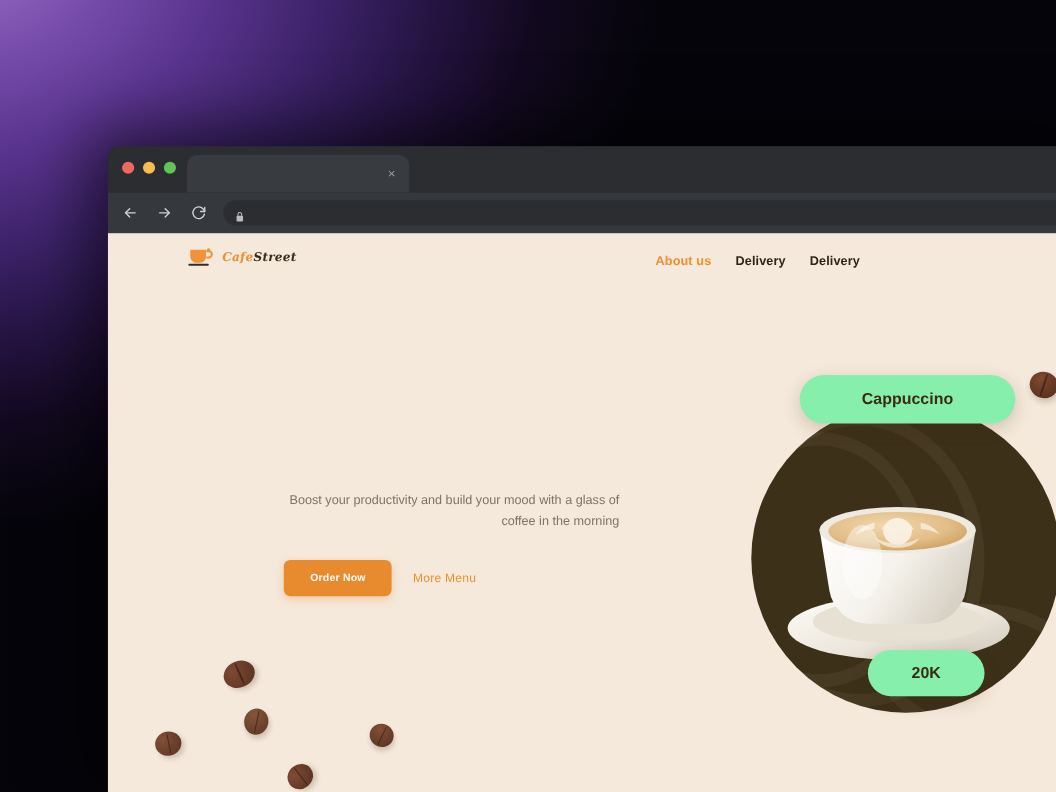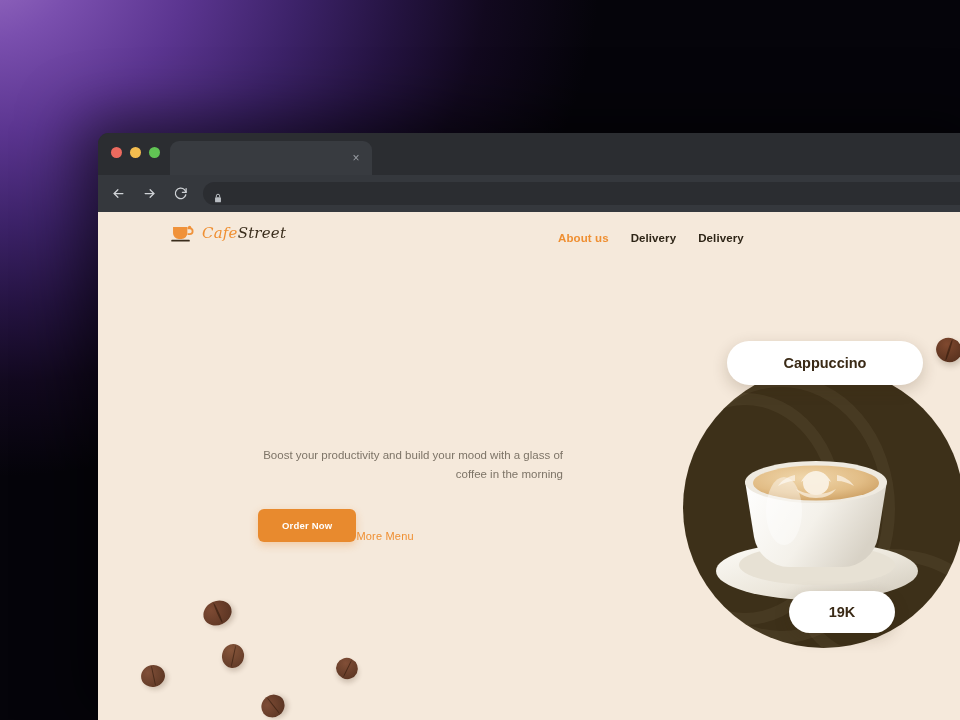--- a/index.html
+++ b/index.html
@@ -74,44 +74,44 @@
     overflow:hidden;
   }
 
   
   .site-header {
     position:absolute; left:0; top:0; width:100%; height:60px;
     display:flex; align-items:center;
   }
   .logo { position:absolute; left:72px; top:10px; display:flex; align-items:center; gap:6px; }
   .logo-mark { width:26px; height:22px; position:relative; }
-  .logo-text { font-family:"DejaVu Serif", serif; font-style:italic; font-size:15px; font-weight:400; letter-spacing:.2px; }
+  .logo-text { font-family:"DejaVu Serif", serif; font-style:italic; font-size:11px; font-weight:700; letter-spacing:.2px; }
   .logo-cafe { color:#ef8f32; }
   .logo-street { color:#3a2d1c; }
 
   .nav { position:absolute; left:460px; top:20px; display:flex; gap:22px; }
   .nav a {
     font-size:11.5px; font-weight:600; text-decoration:none; color:#2e2517;
     letter-spacing:.1px;
   }
-  .nav a.active { color:#ef8f32; }
+  .nav a.active { color:#ef8f32;margin-left:38px; }
 
   
   .hero-copy { position:absolute; left:160px; top:215px; width:330px; }
   .headline {
     font-size:29px; font-weight:800; line-height:1.48;
     color:#332a1c; letter-spacing:-.4px;
   }
   .headline .hl { color:#f08f33; }
   .subcopy {
     margin-top:19px; font-size:11.5px; line-height:1.62; color:#7d7467;
     max-width:305px;
     text-align:right;
   }
-  .cta-row { margin-top:26px; display:flex; align-items:flex-end; }
+  .cta-row { margin-top:26px; display:flex; align-items:center; gap:19px; }
   .btn-primary {
     background:#e88a2e; color:#fff;
     font-size:9.5px; font-weight:700; letter-spacing:.2px;
     padding:11px 24px; border:none; border-radius:6px;
     box-shadow:0 3px 9px rgba(232,138,46,.32);
   }
   .btn-link {
     background:none; border:none; color:#ef8f32;
     font-size:11px; font-weight:400; letter-spacing:.2px;
   }
@@ -128,21 +128,21 @@
     border:12px solid rgba(255,241,200,.055);
   }
   .r1 { left:-36px;  top:26px;  width:196px; height:232px; }
   .r2 { left:-16px;  top:8px;   width:228px; height:268px; }
   .r3 { left:118px;  top:182px; width:180px; height:120px; border-color:rgba(255,241,200,.05); }
 
   .cup { position:absolute; left:26px; top:52px; width:215px; height:190px; }
 
   .badge {
     position:absolute;
-    background:#ffffff; border-radius:28px;
+    background:#86efac; border-radius:28px;
     display:flex; align-items:center; justify-content:center; gap:5px;
     box-shadow:0 5px 16px rgba(60,40,15,.2);
     color:#3a2a16; font-weight:700;
   }
   .b-cappuccino { left:44px; top:-26px; width:196px; height:44px; font-size:14.5px; }
   .b-count      { left:106px; top:224px; width:106px; height:42px; font-size:14.5px; }
 
   
   .bean { position:absolute; border-radius:50%; }
   .bean::after {
@@ -271,21 +271,21 @@
           </g>
           <ellipse cx="75" cy="92" rx="18" ry="34" fill="#ffffff" opacity=".42"></ellipse>
         </svg>
       </div>
 
       <div class="badge b-cappuccino">
         <span>Cappuccino</span>
       </div>
 
       <div class="badge b-count">
-        <span>19K</span>
+        <span>20K</span>
       </div>
     </div>
 
     <div>
       <span class="bean" style="left:105px;top:389px;width:29px;height:24px;background:radial-gradient(circle at 33% 30%,#7d4a33,#53301f);transform:rotate(-24deg);box-shadow:2px 3px 5px rgba(60,35,15,.2);"></span>
       <span class="bean" style="left:124px;top:432px;width:22px;height:24px;background:radial-gradient(circle at 35% 28%,#86553a,#5a3523);transform:rotate(12deg);box-shadow:2px 3px 5px rgba(60,35,15,.2);"></span>
       <span class="bean" style="left:43px;top:453px;width:24px;height:22px;background:radial-gradient(circle at 32% 30%,#815039,#55321f);transform:rotate(-12deg);box-shadow:2px 3px 5px rgba(60,35,15,.2);"></span>
       <span class="bean" style="left:238px;top:446px;width:22px;height:21px;background:radial-gradient(circle at 34% 30%,#824f37,#54311f);transform:rotate(26deg);box-shadow:2px 3px 5px rgba(60,35,15,.2);"></span>
       <span class="bean" style="left:163px;top:483px;width:24px;height:22px;background:radial-gradient(circle at 33% 30%,#7e4c35,#512f1e);transform:rotate(-38deg);box-shadow:2px 3px 5px rgba(60,35,15,.2);"></span>
       <span class="bean" style="left:838px;top:126px;width:26px;height:24px;background:radial-gradient(circle at 35% 30%,#80492f,#4f2c1a);transform:rotate(18deg);box-shadow:2px 3px 6px rgba(60,35,15,.22);"></span>

